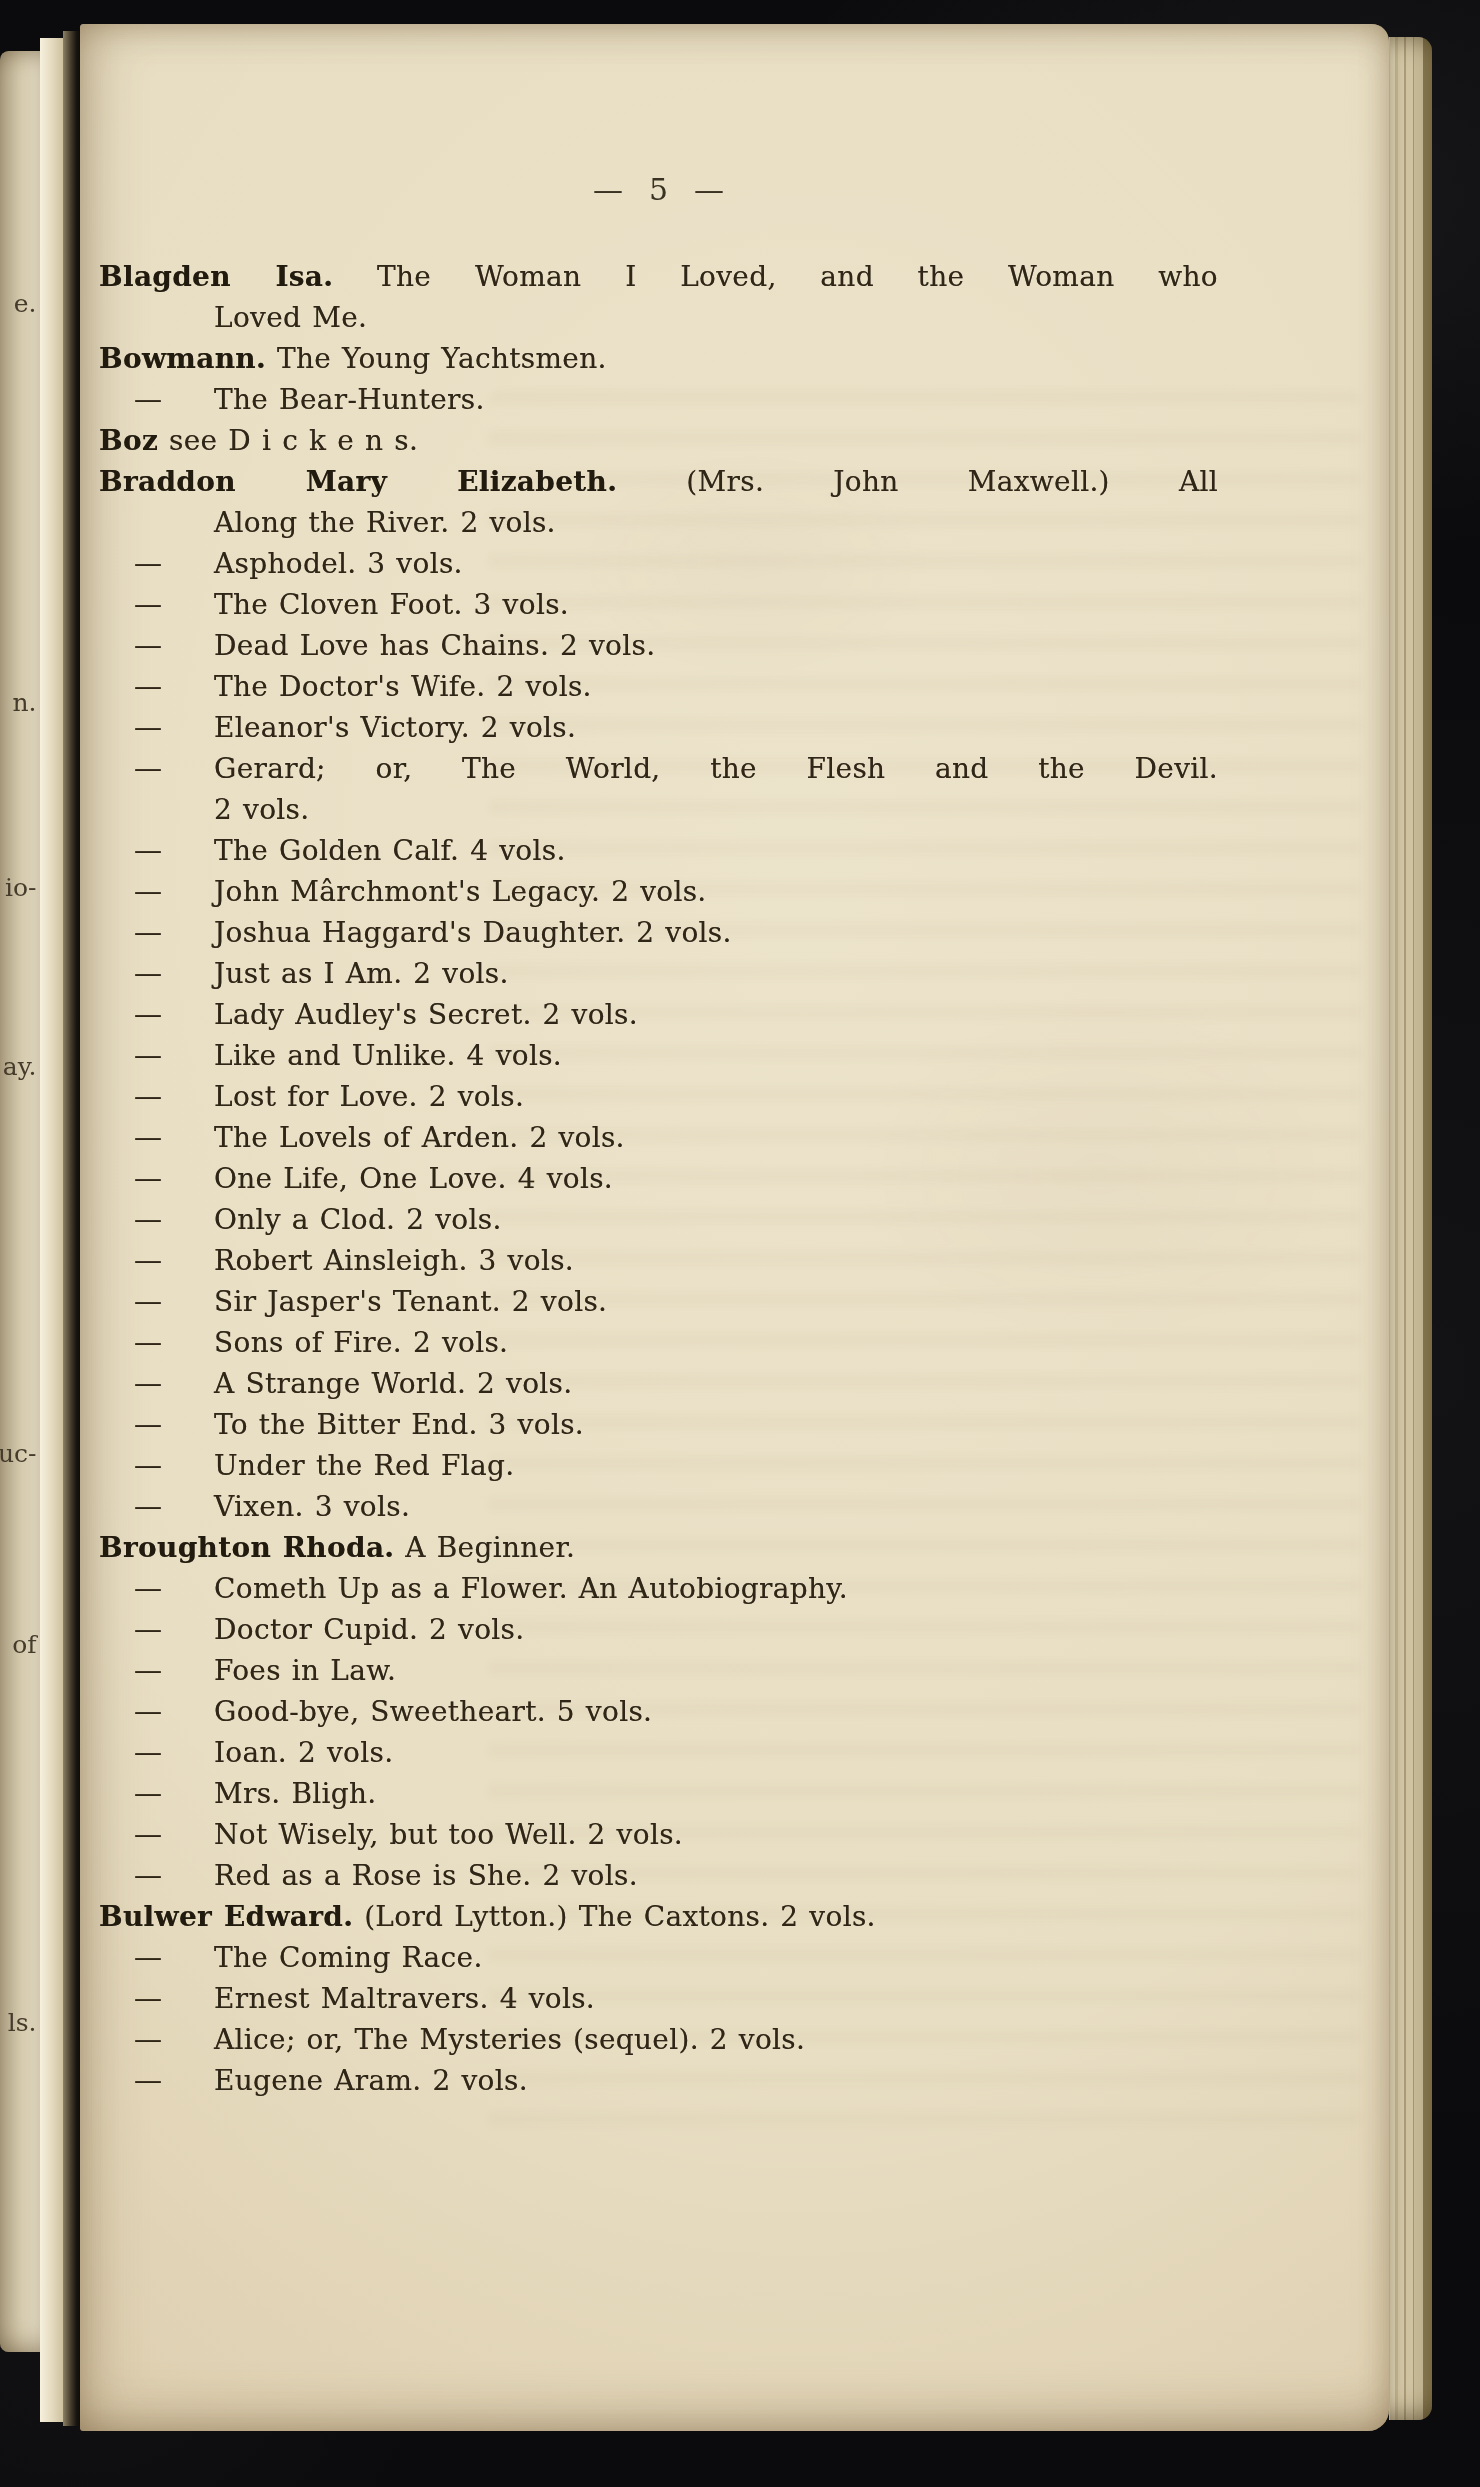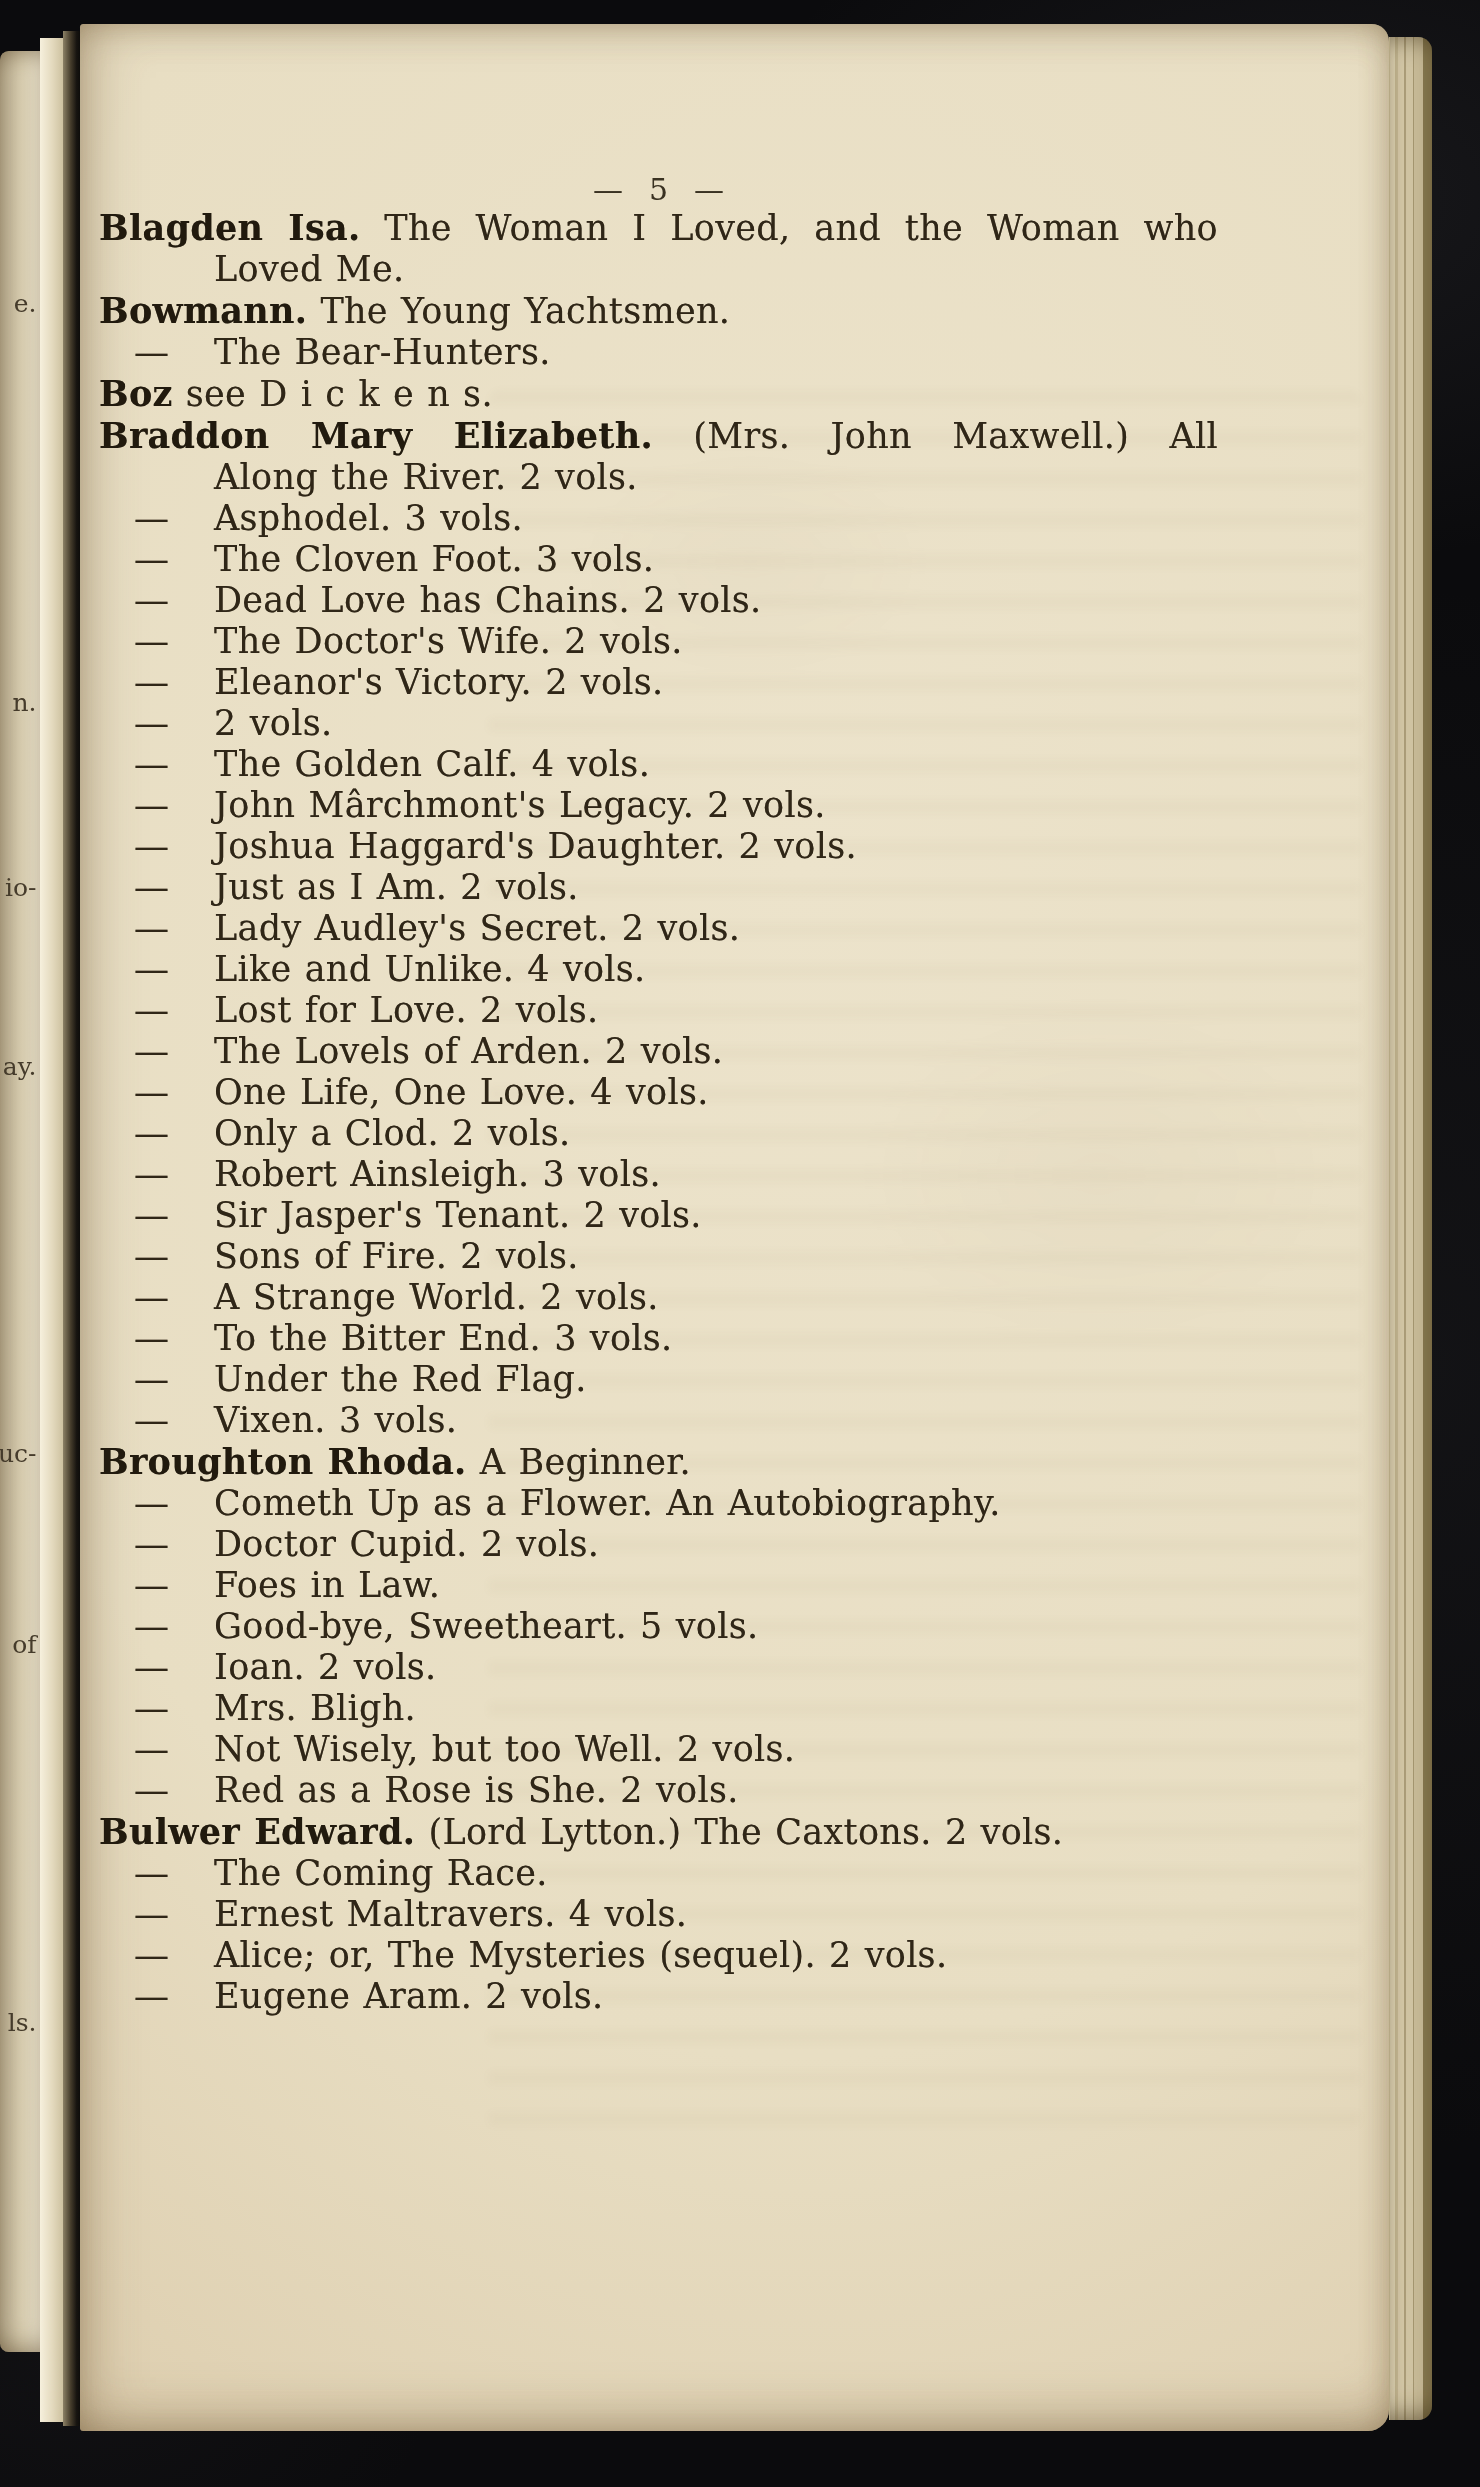--- a/index.html
+++ b/index.html
@@ -43,21 +43,21 @@
       repeating-linear-gradient(180deg, rgba(120,100,60,.065) 0 14px, rgba(120,100,60,0) 14px 41px),
       radial-gradient(261px 174px at 30% 10%, rgba(110,90,55,.05), transparent 70%),
       radial-gradient(348px 261px at 70% 45%, rgba(110,90,55,.05), transparent 70%);
     filter:blur(3.5px);opacity:.5;border-radius:10.5px;}
 
   .content{position:absolute;left:19px;top:0;width:1119px;z-index:2;color:#2f2617;}
 
   .page-number{padding-top:148px;text-align:center;font-size:30px;line-height:35px;color:#3a3222;}
   .page-number .pn{margin:0 26px;}
 
-  .entries{font-size:35px;line-height:41px;letter-spacing:0.3px;word-spacing:1.7px;
+  .entries{margin-top:49px;font-size:28px;line-height:41px;letter-spacing:0.3px;word-spacing:1.7px;
     text-shadow:0 0 0.5px rgba(40,30,15,.5);}
 
   .vline{text-align:justify;}
   .vline.stretch{text-align-last:justify;}
   .author{font-weight:700;color:#211a0e;}
   .cont{padding-left:115px;}
   .work{position:relative;padding-left:115px;}
   .dash{position:absolute;left:35px;top:0;}
 
   
@@ -105,21 +105,21 @@
             <div class="vline first"><span class="author">Boz</span> see D i c k e n s.</div>
           </div>
           <div class="entry">
             <div class="vline first stretch"><span class="author">Braddon Mary Elizabeth.</span> (Mrs. John Maxwell.) All</div>
             <div class="vline cont">Along the River. 2 vols.</div>
             <div class="vline work"><span class="dash">—</span><span class="wtext">Asphodel. 3 vols.</span></div>
             <div class="vline work"><span class="dash">—</span><span class="wtext">The Cloven Foot. 3 vols.</span></div>
             <div class="vline work"><span class="dash">—</span><span class="wtext">Dead Love has Chains. 2 vols.</span></div>
             <div class="vline work"><span class="dash">—</span><span class="wtext">The Doctor's Wife. 2 vols.</span></div>
             <div class="vline work"><span class="dash">—</span><span class="wtext">Eleanor's Victory. 2 vols.</span></div>
-            <div class="vline work stretch"><span class="dash">—</span></div>
+            <div class="vline work stretch"><span class="dash">—</span><span class="wtext">Gerard; or, The World, the Flesh and the Devil.</span></div>
             <div class="vline cont">2 vols.</div>
             <div class="vline work"><span class="dash">—</span><span class="wtext">The Golden Calf. 4 vols.</span></div>
             <div class="vline work"><span class="dash">—</span><span class="wtext">John Mârchmont's Legacy. 2 vols.</span></div>
             <div class="vline work"><span class="dash">—</span><span class="wtext">Joshua Haggard's Daughter. 2 vols.</span></div>
             <div class="vline work"><span class="dash">—</span><span class="wtext">Just as I Am. 2 vols.</span></div>
             <div class="vline work"><span class="dash">—</span><span class="wtext">Lady Audley's Secret. 2 vols.</span></div>
             <div class="vline work"><span class="dash">—</span><span class="wtext">Like and Unlike. 4 vols.</span></div>
             <div class="vline work"><span class="dash">—</span><span class="wtext">Lost for Love. 2 vols.</span></div>
             <div class="vline work"><span class="dash">—</span><span class="wtext">The Lovels of Arden. 2 vols.</span></div>
             <div class="vline work"><span class="dash">—</span><span class="wtext">One Life, One Love. 4 vols.</span></div>

